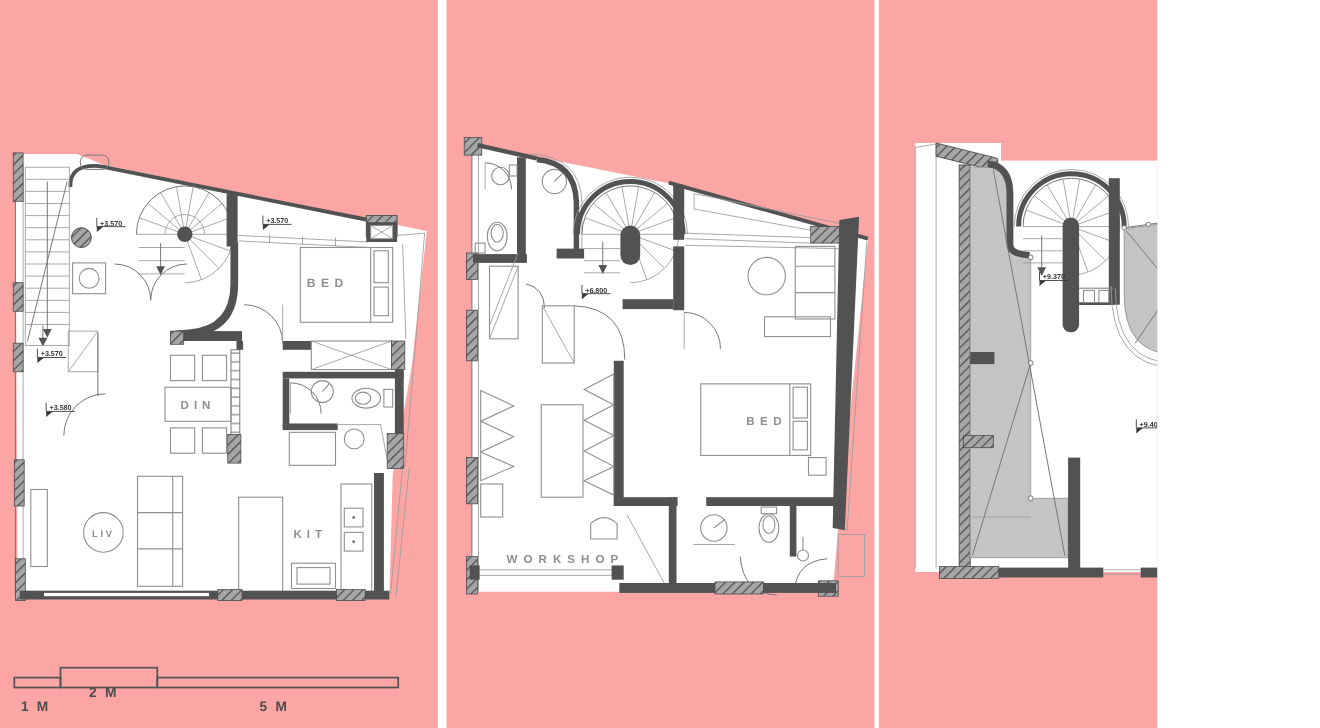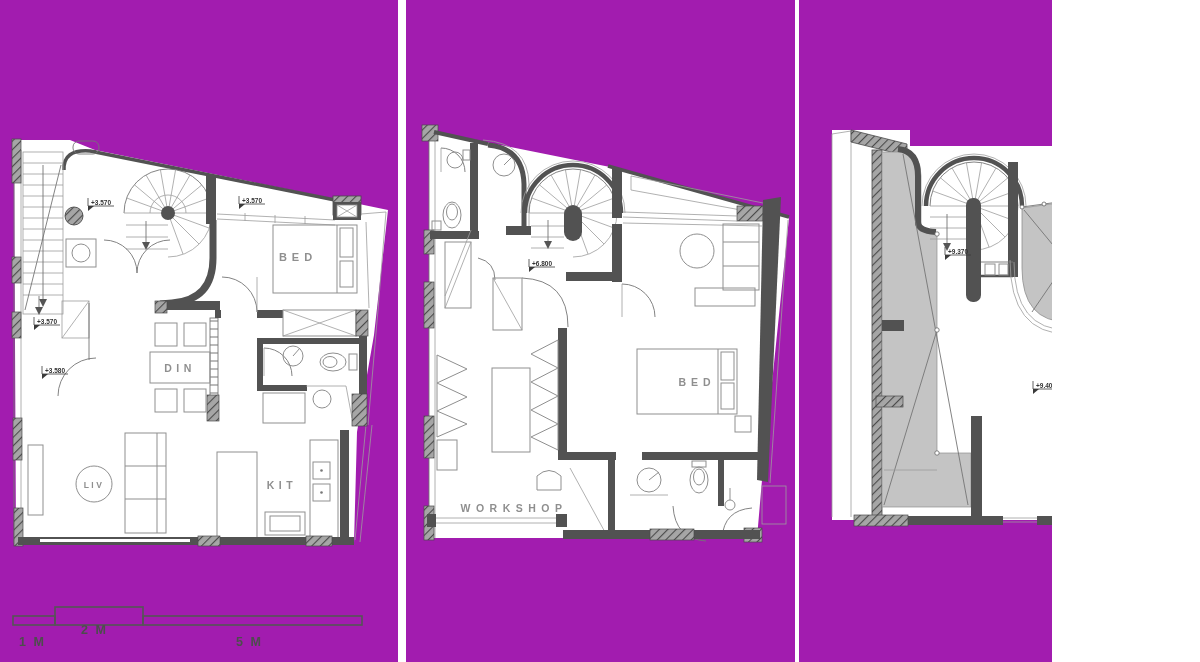--- a/index.html
+++ b/index.html
@@ -1,16 +1,16 @@
 <!DOCTYPE html>
 <html><head>
 <meta charset="utf-8">
 <style>
   html,body{margin:0;padding:0;background:#ffffff;}
-  #sheet{position:relative;width:1052px;height:662px;background:#a21caf;overflow:hidden;
+  #sheet{position:relative;width:1052px;height:662px;background:#fca5a5;overflow:hidden;
          font-family:"Liberation Sans",sans-serif;}
   svg{position:absolute;left:0;top:0;}
   text{font-family:"Liberation Sans",sans-serif;}
   .room-label{font-weight:bold;fill:#8f8f8f;}
   .marker-text{fill:#333333;font-weight:bold;}
   .scale-label{fill:#4d4d4d;font-weight:bold;letter-spacing:2px;font-size:12.5px;}
   .furn{fill:none;stroke:#8f8f8f;stroke-width:1;}
   .thin{fill:none;stroke:#757575;stroke-width:0.9;}
   .lite{fill:none;stroke:#9d9d9d;stroke-width:0.8;}
   .wall{fill:#525252;}

